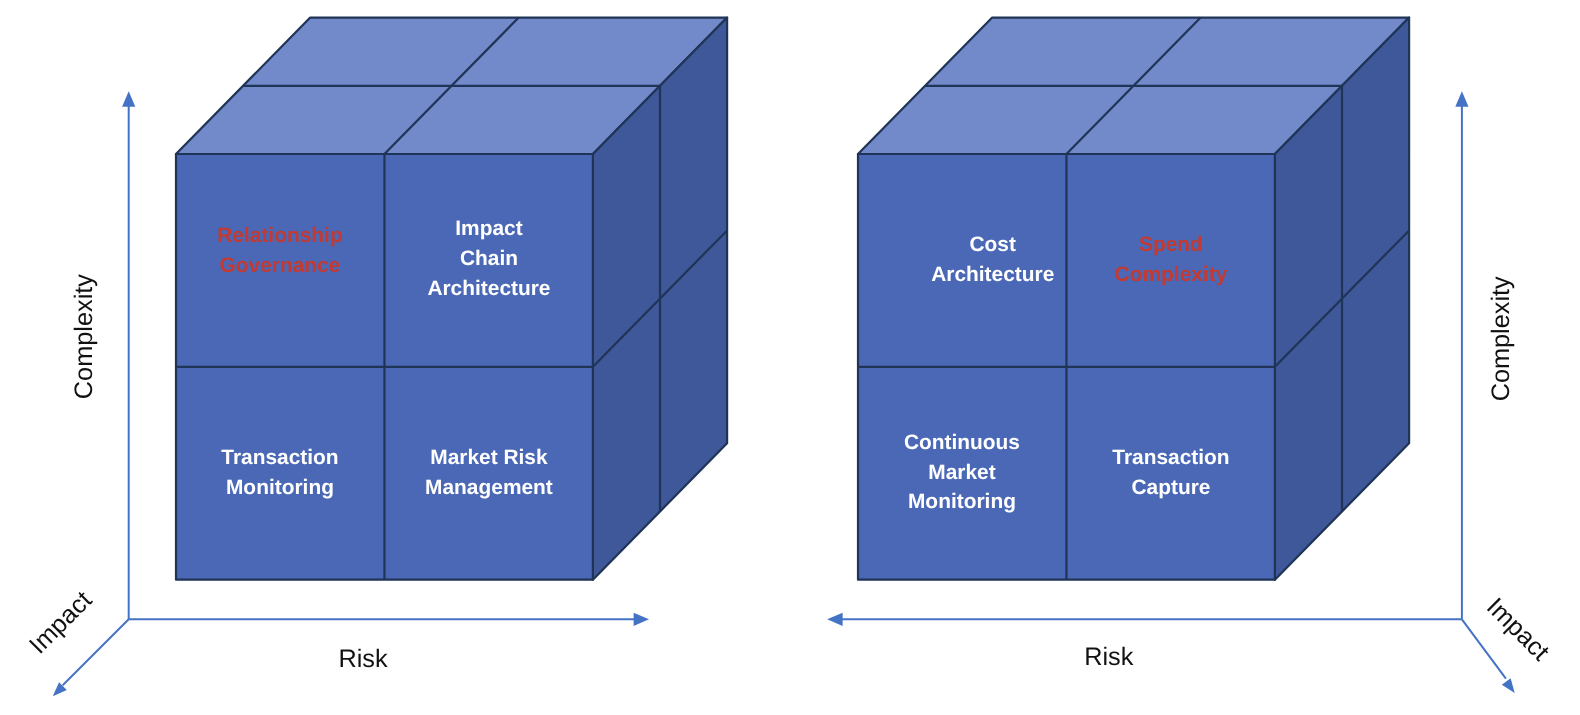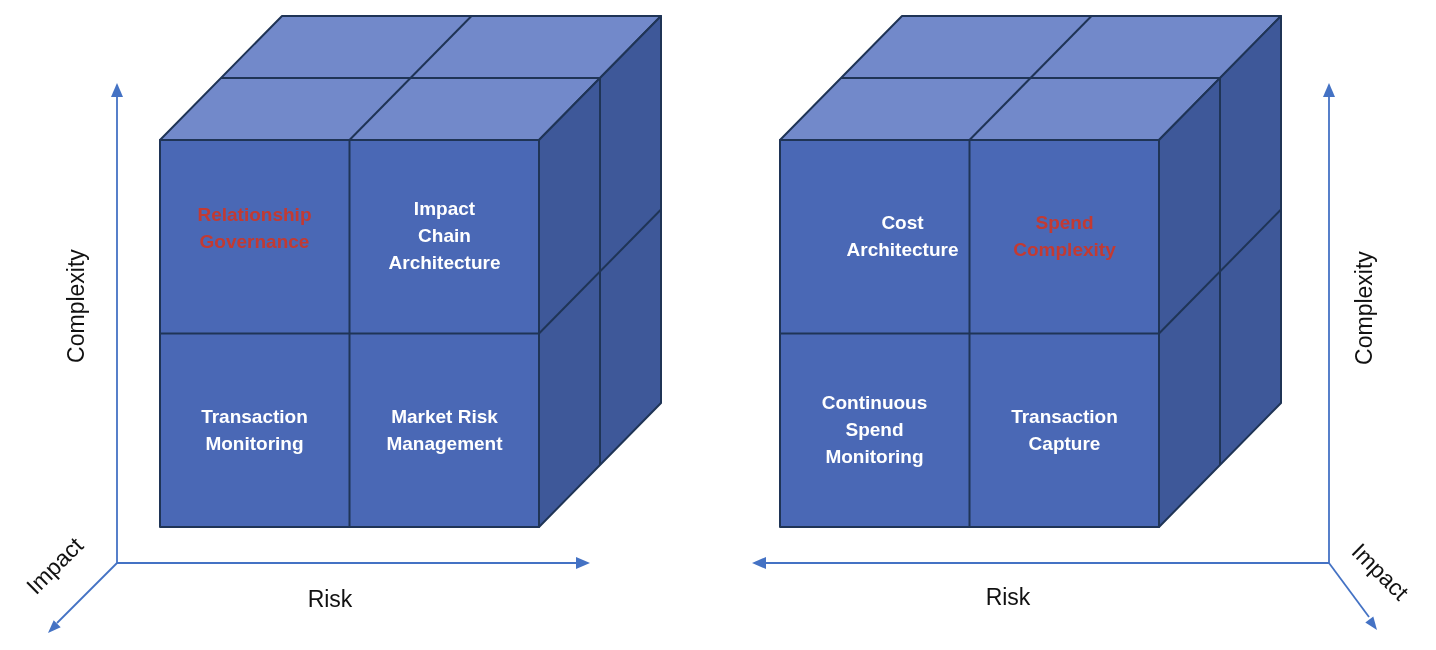--- a/index.html
+++ b/index.html
@@ -122,21 +122,21 @@
   <div class="quad" style="left:808px; top:140px;">
     <span class="quad-text">Cost
 Architecture</span>
   </div>
   <div class="quad" style="left:970px; top:140px;">
     <span class="quad-text highlight">Spend
 Complexity</span>
   </div>
   <div class="quad" style="left:780px; top:334px;">
     <span class="quad-text">Continuous
-Spend
+Market
 Monitoring</span>
   </div>
   <div class="quad" style="left:970px; top:334px;">
     <span class="quad-text">Transaction
 Capture</span>
   </div>
 
   <div class="axis-label rot-ccw90" style="left:76px;  top:306px;">Complexity</div>
   <div class="axis-label" style="left:330px; top:599px;">Risk</div>
   <div class="axis-label rot-ccw45" style="left:55px;  top:566px;">Impact</div>

